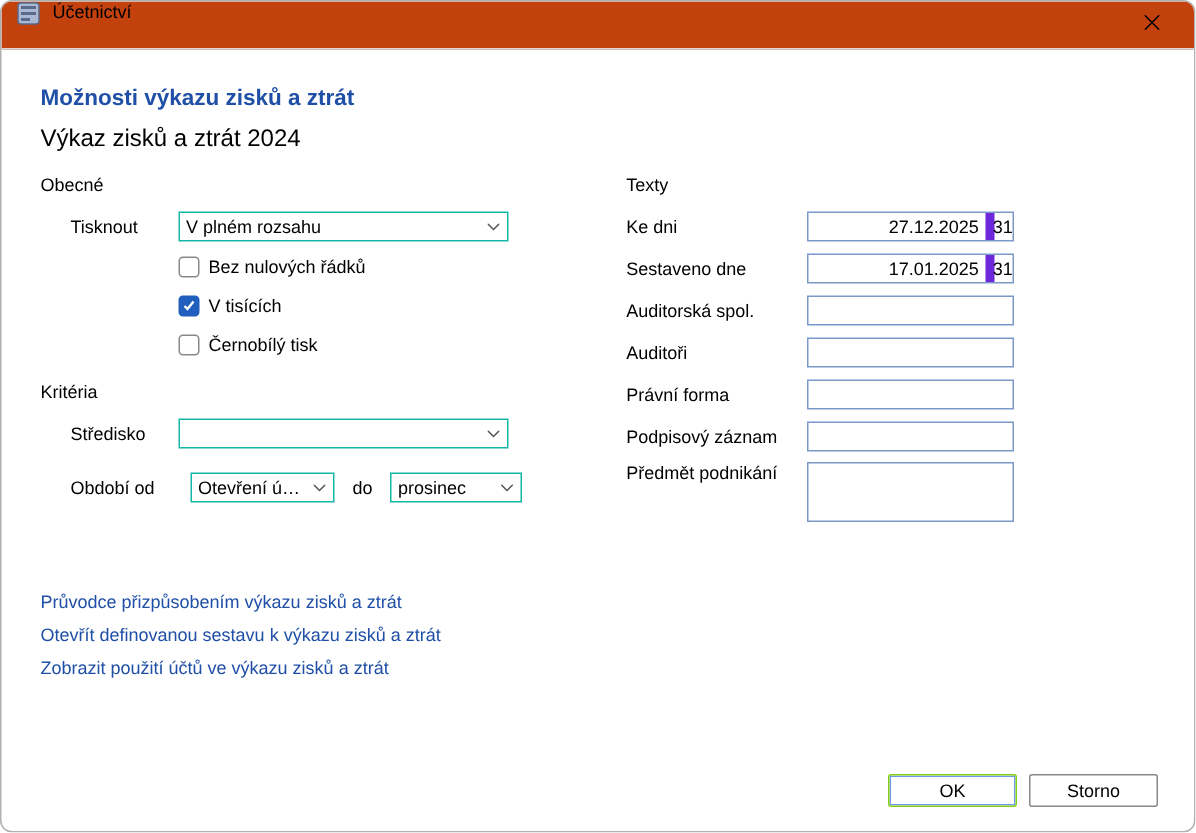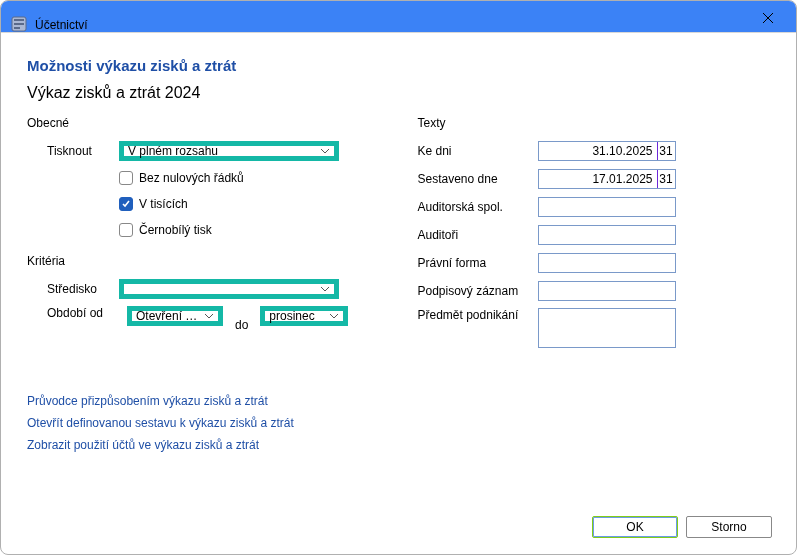--- a/index.html
+++ b/index.html
@@ -13,25 +13,25 @@
   .window {
     width: 797px; height: 555px;
     border: 1px solid #b0b0b0;
     border-radius: 8px;
     background: #ffffff;
     position: relative;
     overflow: hidden;
   }
   .titlebar {
     display: flex;
-    align-items: flex-end;
+    align-items: flex-start;
     height: 32px;
     padding: 0 8px 0 10px;
     border-bottom: 1px solid #d8d8d8;
-    background: #3b82f6;
+    background: #c2410c;
   }
   .titlebar .appicon {
     width: 16px; height: 16px;
     margin-right: 8px;
     display: inline-flex;
     align-items: center; justify-content: center;
   }
   .titlebar .title {
     flex: 1;
     font-size: 12px;
@@ -82,21 +82,21 @@
   }
   .label-right {
     width: 120px;
     font-size: 12px;
     white-space: nowrap;
   }
 
   .combo {
     display: flex;
     align-items: center;
-    border: 5px solid #14b8a6;
+    border: 1px solid #14b8a6;
     height: 20px;
     background: #fff;
     font-size: 12px;
     padding-left: 4px;
     position: relative;
   }
   .combo .combo-text { flex: 1; overflow: hidden; text-overflow: ellipsis; white-space: nowrap; }
   .combo .combo-btn {
     width: 18px; height: 100%;
     display: flex; align-items: center; justify-content: center;
@@ -124,21 +124,21 @@
     background: #205fbd;
     border-color: #205fbd;
   }
   .cbox.checked svg { display: block; }
   .cbox svg { display: none; }
   .cbox-label { font-size: 12px; }
 
   .kriteria-section { margin-top: 14px; }
   .period-row {
     display: flex;
-    align-items: flex-start;
+    align-items: center;
     gap: 8px;
   }
   .period-row .label { width: 72px; }
   .period-row .do-label { width: auto; margin: 12px 4px; }
 
   .text-input {
     border: 1px solid #7a99c9;
     height: 20px;
     background: #fff;
     font-size: 12px;
@@ -162,21 +162,21 @@
   }
   .date-field .date-text {
     flex: 1;
     text-align: right;
     padding: 0 4px;
     line-height: 18px;
     font-size: 12px;
   }
   .date-field .date-btn {
     width: 18px;
-    border-left: 1px solid #6d28d9;
+    border-left: 6px solid #6d28d9;
     display: flex; align-items: center; justify-content: center;
     cursor: default;
   }
 
   .links {
     margin-top: 40px;
   }
   .link {
     color: #1f4fa6;
     font-size: 12px;
@@ -320,21 +320,21 @@
 
       </div>
 
       <div class="col col-right">
 
         <div class="group-label texty">Texty</div>
 
         <div class="row">
           <span class="label-right">Ke dni</span>
           <div class="date-field right-field-area">
-            <span class="date-text">31.10.2025</span>
+            <span class="date-text">27.12.2025</span>
             <span class="date-btn">31</span>
           </div>
         </div>
 
         <div class="row">
           <span class="label-right">Sestaveno dne</span>
           <div class="date-field right-field-area">
             <span class="date-text">17.01.2025</span>
             <span class="date-btn">31</span>
           </div>

